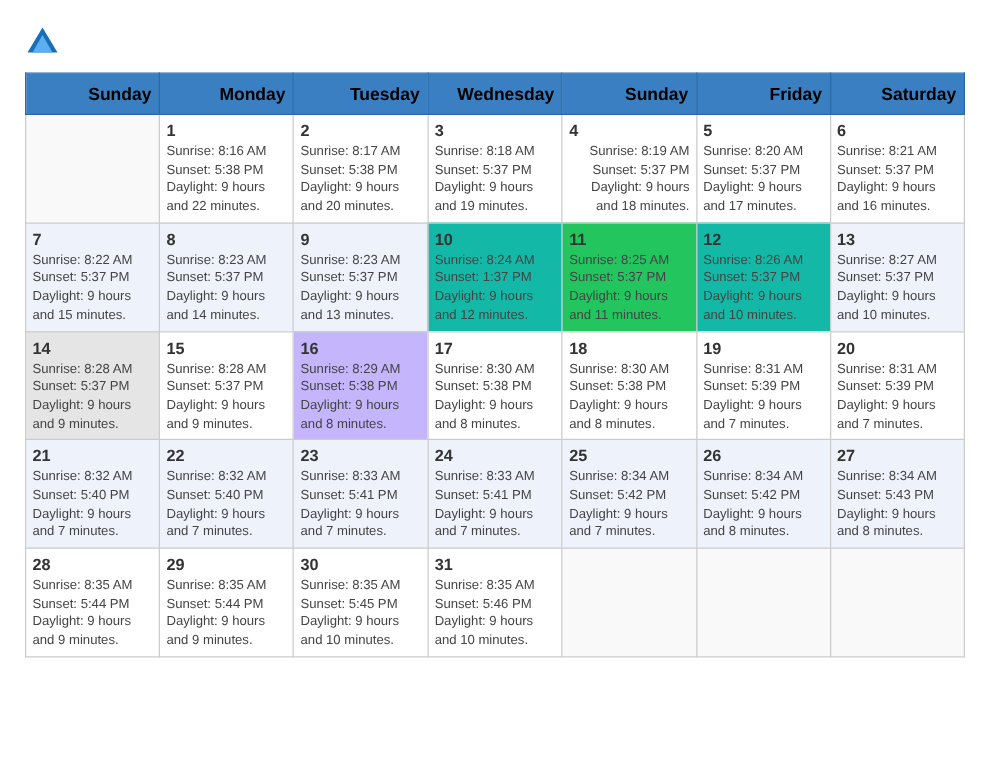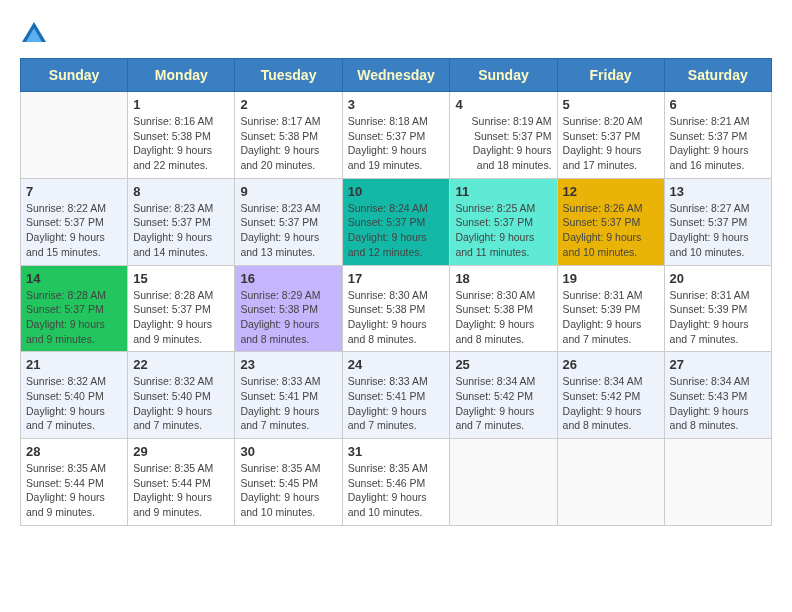--- a/index.html
+++ b/index.html
@@ -44,22 +44,22 @@
       font-size: 16px;
       color: #555;
     }
     .calendar {
       width: 100%;
       border-collapse: collapse;
       border: 1px solid #ccc;
     }
     .calendar th {
       background: #3a7fc1;
-      color: #fef9c3;
-      text-align: center;
+      color: #000000;
+      text-align: right;
       padding: 8px 6px;
       font-size: 14px;
       border: 1px solid #2a6aaa;
     }
     .calendar td {
       vertical-align: top;
       border: 1px solid #ccc;
       padding: 5px 5px;
       width: 108px;
       min-height: 90px;
@@ -177,48 +177,48 @@
         <td style="background: rgb(238, 243, 251);">
           <span class="day-num">9</span>
           <div class="cell-text" style="white-space: pre-line;">Sunrise: 8:23 AM
 Sunset: 5:37 PM
 Daylight: 9 hours
 and 13 minutes.</div>
         </td>
         <td style="background: #14b8a6;">
           <span class="day-num">10</span>
           <div class="cell-text" style="white-space: pre-line;">Sunrise: 8:24 AM
-Sunset: 5:37 PM
+Sunset: 1:37 PM
 Daylight: 9 hours
 and 12 minutes.</div>
         </td>
-        <td style="background: #5eead4;">
+        <td style="background: #22c55e;">
           <span class="day-num">11</span>
           <div class="cell-text" style="white-space: pre-line;">Sunrise: 8:25 AM
 Sunset: 5:37 PM
 Daylight: 9 hours
 and 11 minutes.</div>
         </td>
-        <td style="background: #eab308;">
+        <td style="background: #14b8a6;">
           <span class="day-num">12</span>
           <div class="cell-text" style="white-space: pre-line;">Sunrise: 8:26 AM
 Sunset: 5:37 PM
 Daylight: 9 hours
 and 10 minutes.</div>
         </td>
         <td style="background: rgb(238, 243, 251);">
           <span class="day-num">13</span>
           <div class="cell-text" style="white-space: pre-line;">Sunrise: 8:27 AM
 Sunset: 5:37 PM
 Daylight: 9 hours
 and 10 minutes.</div>
         </td>
       </tr>
       <tr>
-        <td style="background: #22c55e;">
+        <td style="background: #e5e5e5;">
           <span class="day-num">14</span>
           <div class="cell-text" style="white-space: pre-line;">Sunrise: 8:28 AM
 Sunset: 5:37 PM
 Daylight: 9 hours
 and 9 minutes.</div>
         </td>
         <td style="background: rgb(255, 255, 255);">
           <span class="day-num">15</span>
           <div class="cell-text" style="white-space: pre-line;">Sunrise: 8:28 AM
 Sunset: 5:37 PM

